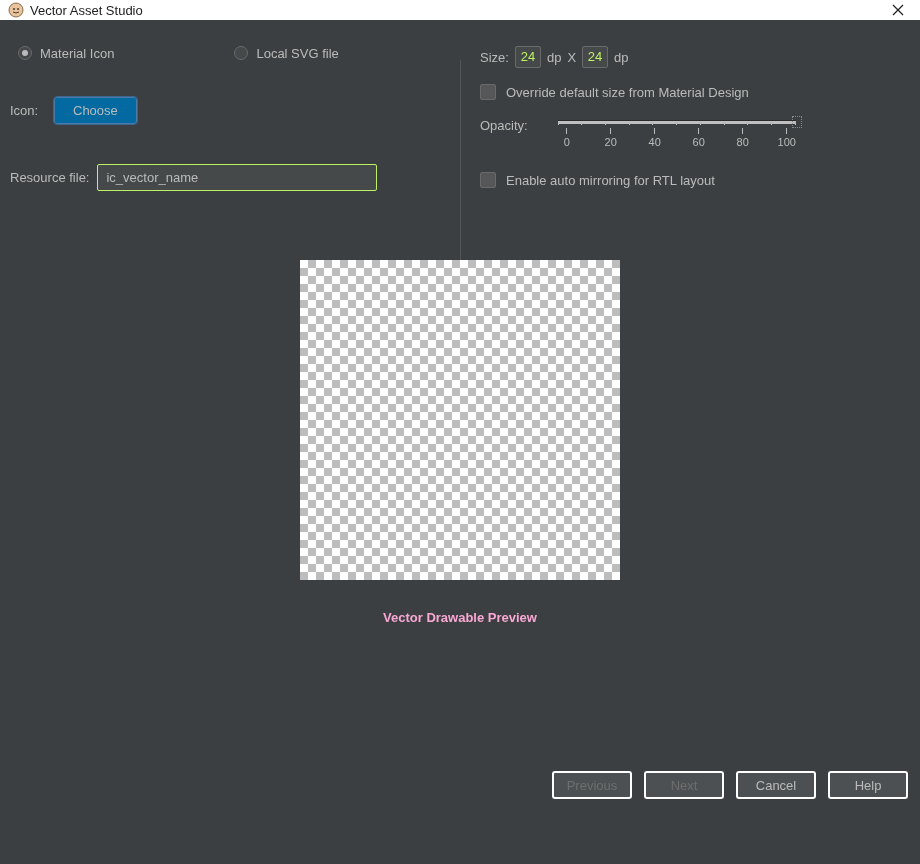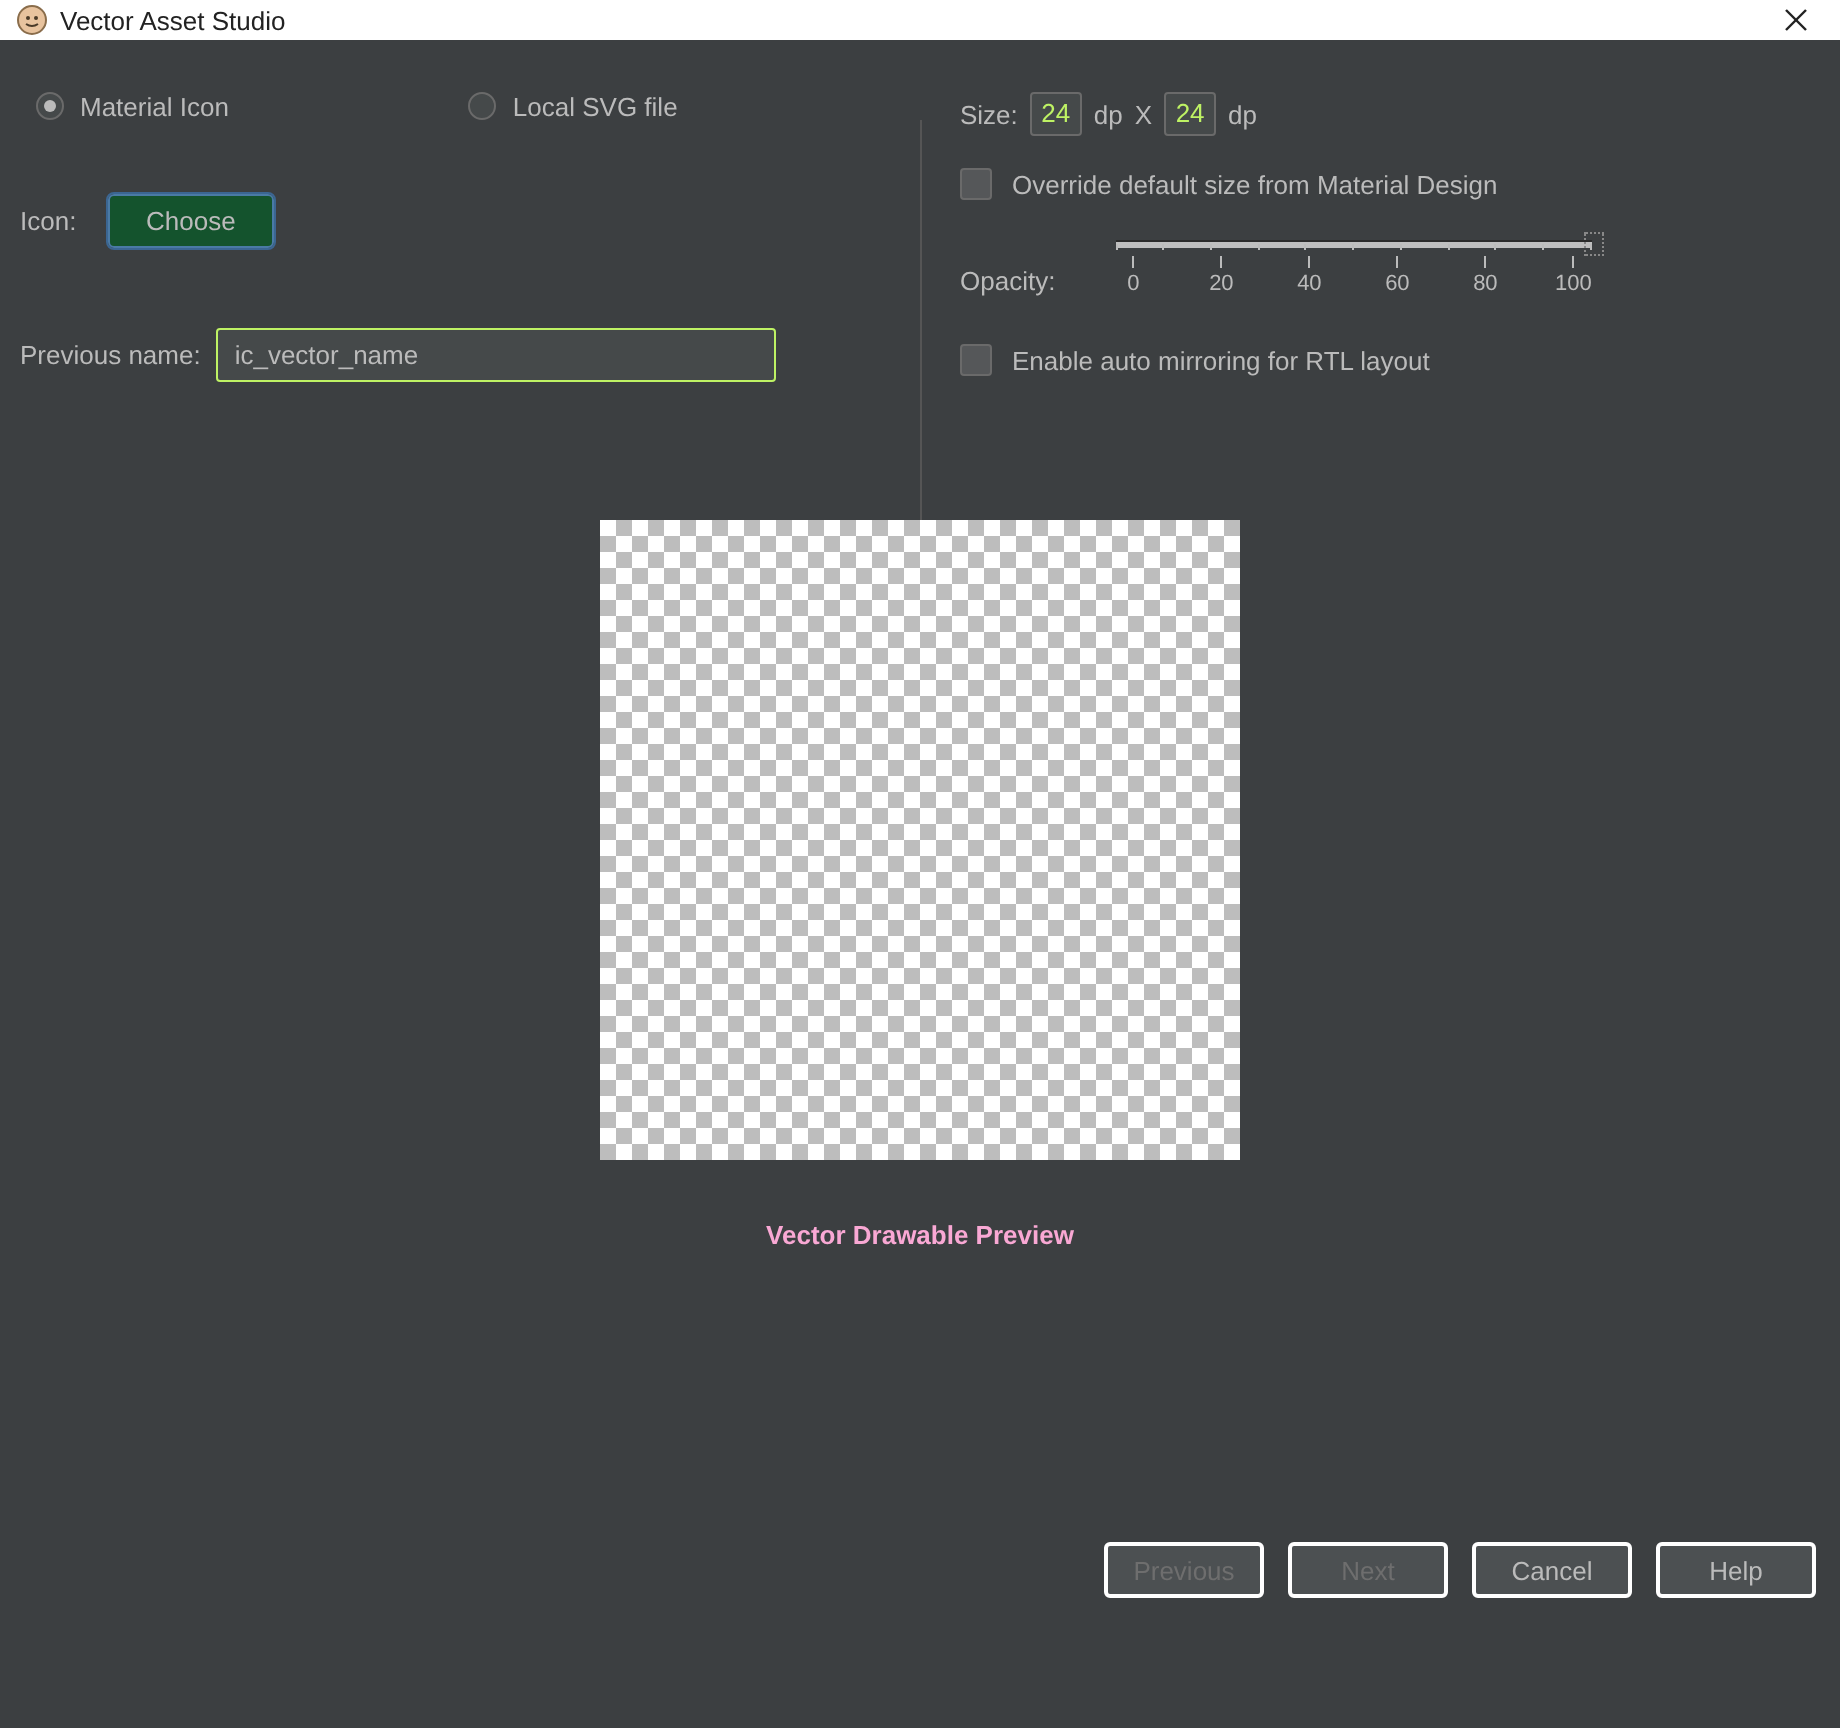--- a/index.html
+++ b/index.html
@@ -100,21 +100,21 @@
   }
   .form-row {
     display: flex;
     align-items: center;
     gap: 12px;
     margin-bottom: 40px;
   }
   .form-row .label { min-width: 32px; }
   .choose-btn {
     padding: 5px 18px;
-    background: #14532d;
+    background: #0369a1;
     border: 1px solid #4a7aa5;
     outline: 1px solid #3b6692;
     border-radius: 3px;
     color: #bbbbbb;
     font-size: 13px;
     cursor: pointer;
   }
   .resname-row {
     display: flex;
     align-items: center;
@@ -155,21 +155,21 @@
   .checkbox {
     width: 16px;
     height: 16px;
     border: 1px solid #6a6a6a;
     background: #555759;
     border-radius: 2px;
     cursor: pointer;
   }
   .opacity-row {
     display: flex;
-    align-items: flex-end;
+    align-items: flex-start;
     gap: 30px;
     margin-bottom: 24px;
   }
   .slider-wrap {
     flex: 1;
     padding-top: 2px;
     position: relative;
   }
   .slider-track {
     height: 4px;
@@ -315,21 +315,21 @@
           <span>Local SVG file</span>
         </div>
       </div>
 
       <div class="form-row">
         <span class="label">Icon:</span>
         <button class="choose-btn">Choose</button>
       </div>
 
       <div class="resname-row">
-        <span>Previous name:</span>
+        <span>Resource file:</span>
         <input class="text-input" type="text" value="ic_vector_name" style="">
       </div>
     </div>
 
     <div class="vertical-sep"></div>
 
     <div class="right-col">
       <div class="size-row">
         <span>Size:</span>
         <span class="size-box">24</span>

